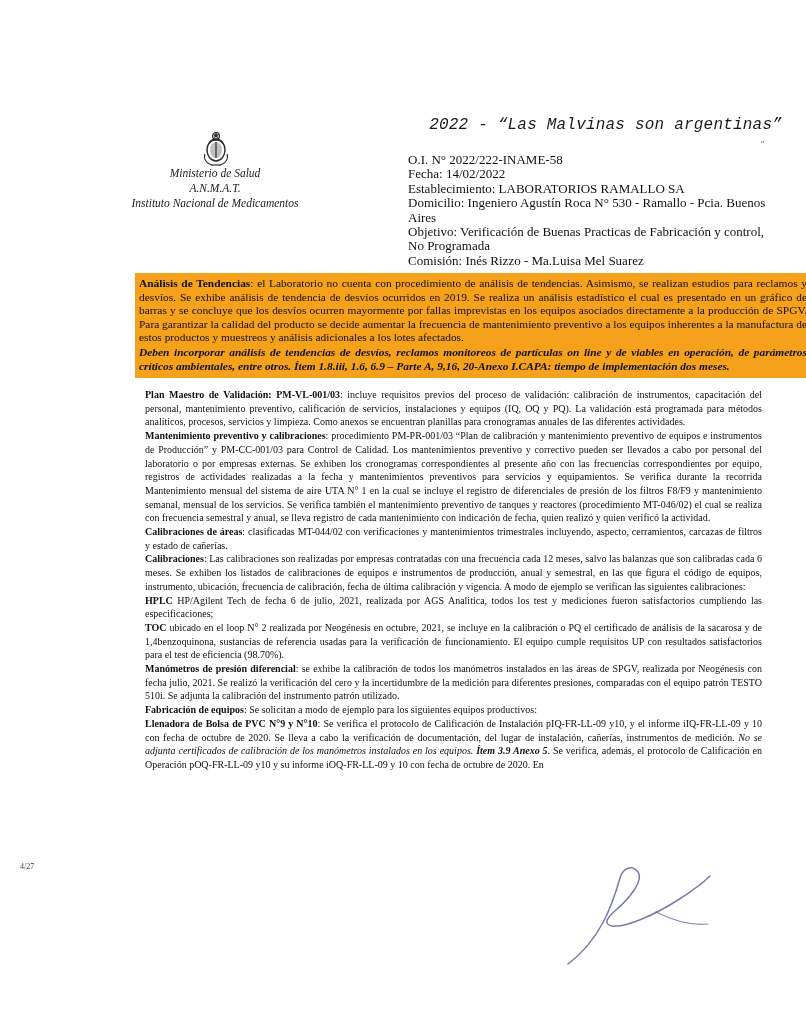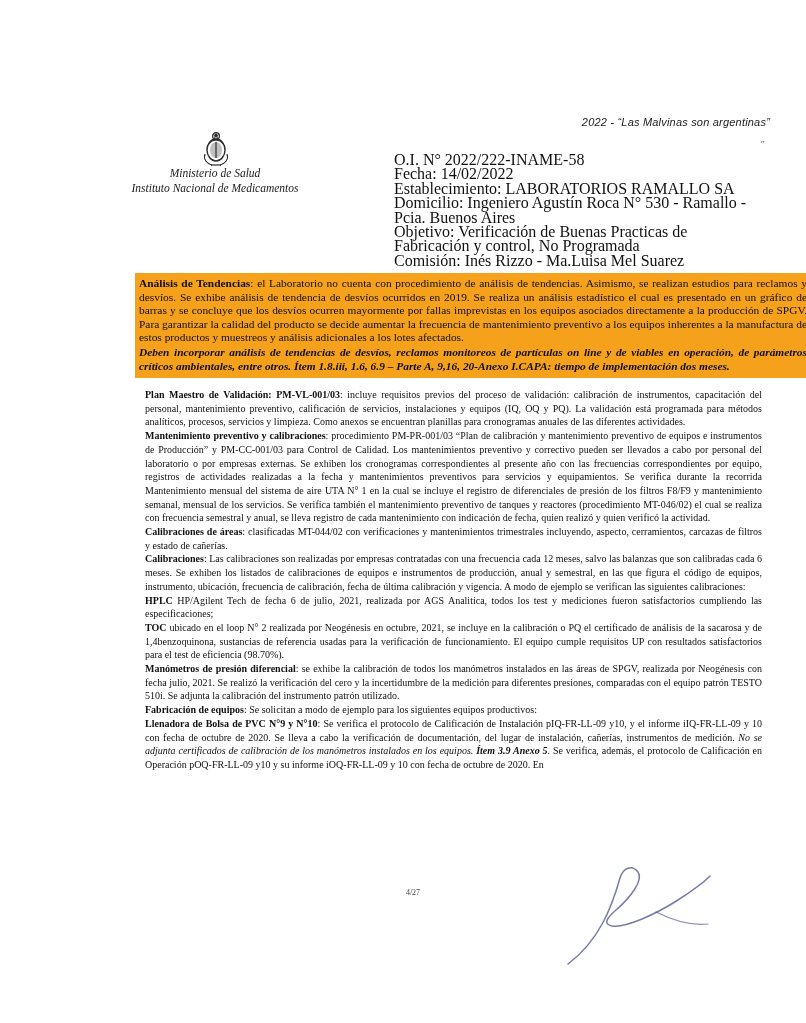--- a/index.html
+++ b/index.html
@@ -13,24 +13,24 @@
     height: 1023px;
     background: #ffffff;
     margin: 0 auto;
     overflow: hidden;
     font-family: "Liberation Serif", serif;
     color: #1a1a1a;
   }
   .header-right-note {
     position: absolute;
     top: 116px;
-    right: 36px;
-    font-family: Liberation Sans, sans-serif;
+    right: 24px;
+    font-family: Liberation Mono, monospace;
     font-style: italic;
-    font-size: 11px;
+    font-size: 16px;
     color: #1a1a1a;
     letter-spacing: .2px;
   }
   .tiny-mark {
     position: absolute;
     top: 140px;
     right: 42px;
     font-size: 8px;
     color: #333;
   }
@@ -58,24 +58,24 @@
     font-family: "Liberation Serif", serif;
     font-style: italic;
     font-size: 11.5px;
     line-height: 15px;
     color: #1a1a1a;
   }
 
   
   .meta {
     position: absolute;
-    left: 394px;
+    left: 408px;
     top: 153px;
     width: 370px;
-    font-size: 16px;
+    font-size: 13px;
     line-height: 14.4px;
     color: #111;
   }
   .meta div { margin: 0; }
 
   
   .highlight-box {
     position: absolute;
     left: 135px;
     top: 273px;
@@ -106,22 +106,21 @@
     line-height: 13.7px;
     text-align: justify;
     color: #101010;
   }
   .body p { margin: 0 0 0 0; }
 
   .footer-page {
     position: absolute;
     left: 0;
     right: 0;
-    top: 888px;
-    text-align: center;
+    top: 862px;
     font-size: 8px;
     color: #444;
     padding-left: 20px;
   }
 
   
   .signature {
     position: absolute;
     left: 560px;
     top: 862px;
@@ -147,20 +146,21 @@
       <circle cx="17" cy="8" r="3.4" fill="none" stroke="#2b2b2b" stroke-width="1.2"></circle>
       <path d="M17 4.2 L17.9 6.6 L20.4 6.6 L18.4 8.1 L19.1 10.5 L17 9.1 L14.9 10.5 L15.6 8.1 L13.6 6.6 L16.1 6.6 Z" fill="#2b2b2b"></path>
       <path d="M6 26 C4 31, 8 36, 13 37" fill="none" stroke="#2b2b2b" stroke-width="1.1"></path>
       <path d="M28 26 C30 31, 26 36, 21 37" fill="none" stroke="#2b2b2b" stroke-width="1.1"></path>
       <path d="M12 37 L22 37" stroke="#2b2b2b" stroke-width="1.2"></path>
     </svg>
   </div>
 
   <div class="left-head">
     <div>Ministerio de Salud</div>
+    <div>A.N.M.A.T.</div>
     <div>Instituto Nacional de Medicamentos</div>
   </div>
 
   <div class="meta">
     <div>O.I. N° 2022/222-INAME-58</div>
     <div>Fecha: 14/02/2022</div>
     <div>Establecimiento: LABORATORIOS RAMALLO SA</div>
     <div>Domicilio: Ingeniero Agustín Roca N° 530 - Ramallo - Pcia. Buenos Aires</div>
     <div>Objetivo: Verificación de Buenas Practicas de Fabricación y control, No Programada</div>
     <div>Comisión: Inés Rizzo - Ma.Luisa Mel Suarez</div>

